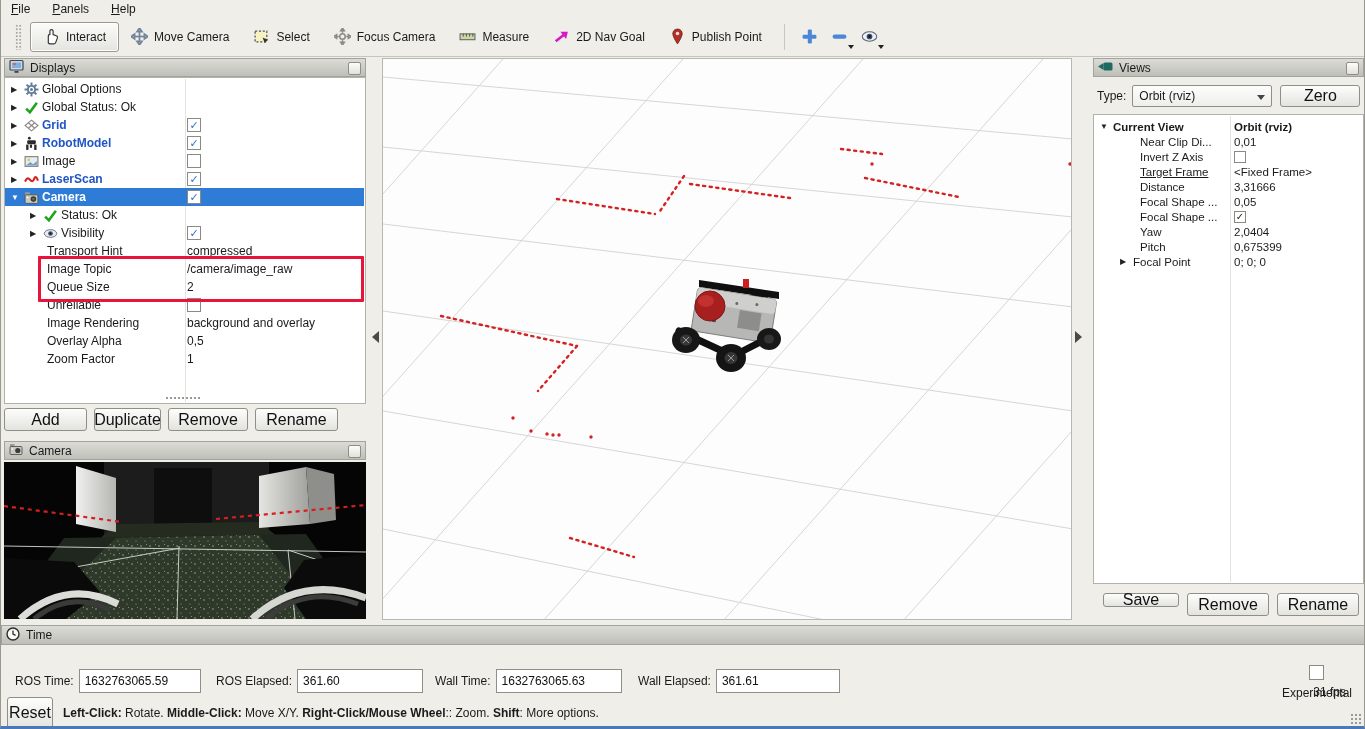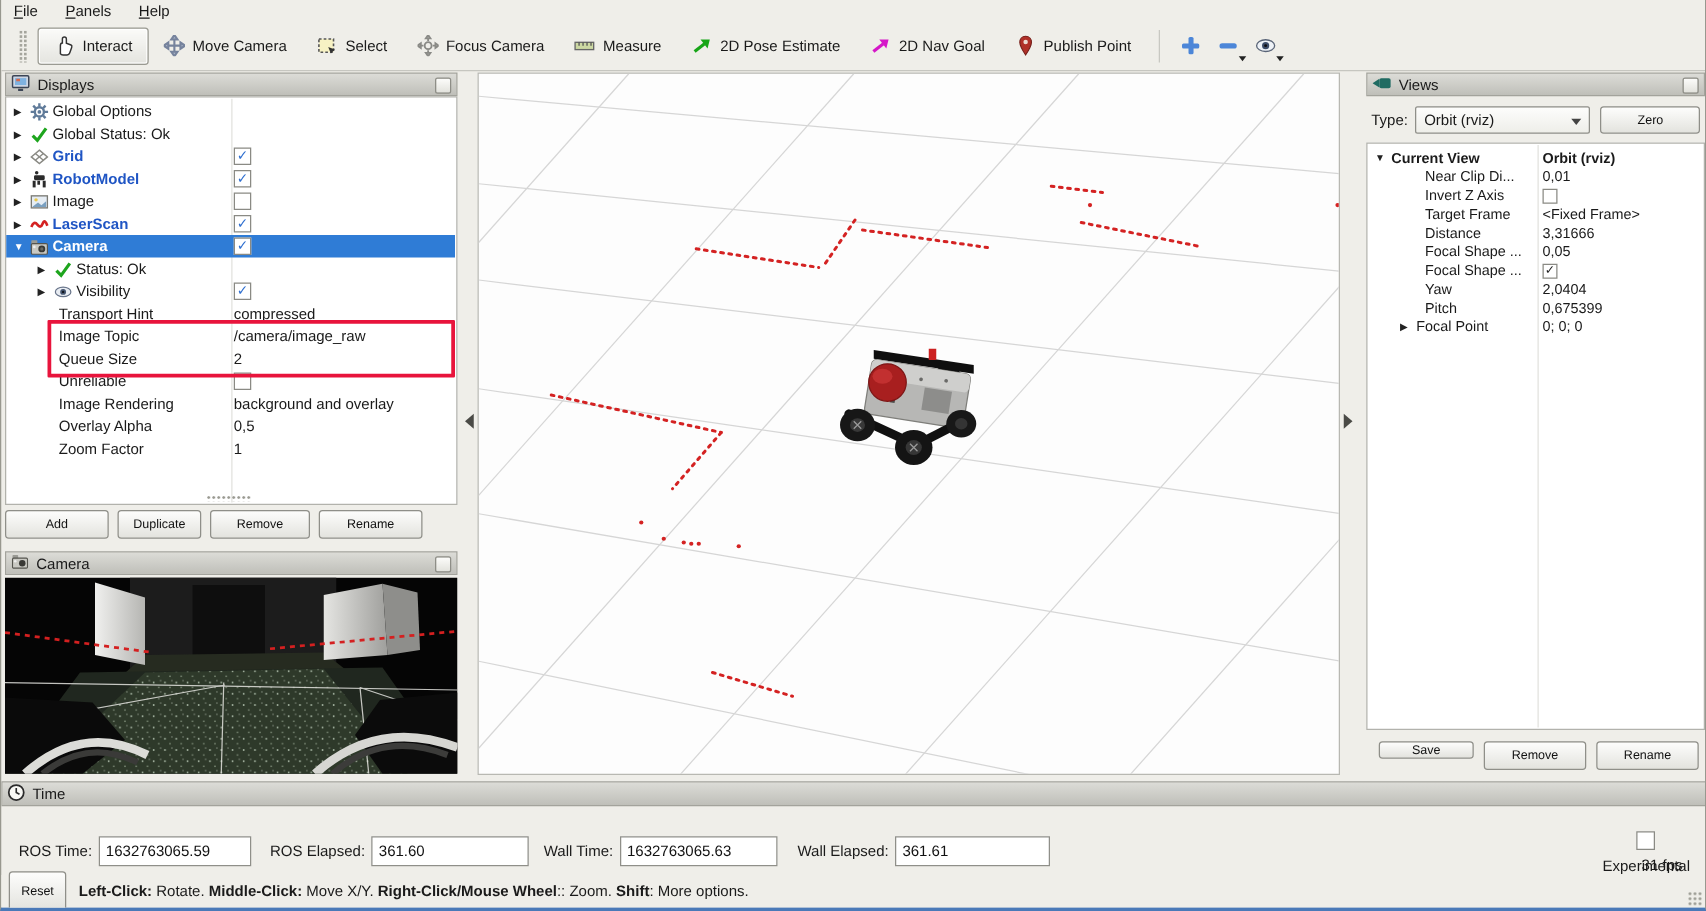--- a/index.html
+++ b/index.html
@@ -21,21 +21,21 @@
   .tool.active{border:1px solid #9a9a92;background:linear-gradient(#fbfbf9,#e4e4df);box-shadow:inset 0 0 0 1px #fff;}
   .ticon{width:17px;height:17px;display:inline-block;}
   .tsep{width:1px;height:26px;background:#c8c8c2;margin:0 10px;}
   .small-tool{position:relative;width:30px;height:30px;display:flex;align-items:center;justify-content:center;}
   .caret{position:absolute;right:1px;bottom:3px;width:0;height:0;border-left:3.5px solid transparent;border-right:3.5px solid transparent;border-top:4px solid #222;}
   
   .panel{position:absolute;}
   .panel-header{position:absolute;left:0;right:0;top:0;height:19px;background:linear-gradient(#dcdcd7,#bfbfb9);border:1px solid #a3a39c;display:flex;align-items:center;padding:0 4px;gap:6px;}
   .float-btn{position:absolute;right:4px;top:3px;width:13px;height:13px;background:linear-gradient(#fcfcfa,#e2e2dc);border:1px solid #8e8e87;border-radius:2px;}
   .white-area{position:absolute;background:#ffffff;border:1px solid #b2b2ac;}
-  .btn{display:flex;align-items:center;justify-content:center;border:1px solid #8f8f89;border-radius:3px;background:linear-gradient(#fdfdfc,#e3e3de);font-size:10px;color:#111;cursor:default;}
+  .btn{display:flex;align-items:center;justify-content:center;border:1px solid #8f8f89;border-radius:3px;background:linear-gradient(#fdfdfc,#e3e3de);font-size:16px;color:#111;cursor:default;}
   
   .drow{position:relative;height:18px;display:flex;align-items:center;}
   .drow .exp{flex:0 0 13px;font-size:8px;color:#222;text-align:left;}
   .drow .dicon{flex:0 0 18px;height:14px;}
   .dlabel{white-space:nowrap;}
   .blue-bold{color:#1f55c4;font-weight:bold;}
   .drow.selected{background:#2f7cd6;}
   .drow.selected .dlabel{color:#fff;font-weight:bold;}
   .dval{position:absolute;left:182px;top:0;height:18px;display:flex;align-items:center;white-space:nowrap;}
   .checkbox{width:14px;height:14px;background:#fff;border:1px solid #8a8a84;display:flex;align-items:center;justify-content:center;font-size:11px;line-height:11px;color:#2f6fd0;font-weight:bold;}
@@ -135,31 +135,20 @@
               <line x1="4" y1="5.5" x2="4" y2="8"></line>
               <line x1="7" y1="5.5" x2="7" y2="8"></line>
               <line x1="10" y1="5.5" x2="10" y2="8"></line>
               <line x1="13" y1="5.5" x2="13" y2="8"></line>
             </g>
           </svg>
       </span>
       <span>Measure</span>
     </div>
 
-    <div class="tool">
-      <span class="ticon">
-        <svg width="17" height="17" viewBox="0 0 16 16">
-            <g transform="rotate(-38 8 8)" fill="#17a517">
-              <rect x="1" y="6.9" width="9.5" height="2.4"></rect>
-              <polygon points="10,3.8 15.5,8.1 10,12.4"></polygon>
-            </g>
-          </svg>
-      </span>
-      <span>2D Pose Estimate</span>
-    </div>
 
     <div class="tool">
       <span class="ticon">
         <svg width="17" height="17" viewBox="0 0 16 16">
             <g transform="rotate(-38 8 8)" fill="#d517c8">
               <rect x="1" y="6.9" width="9.5" height="2.4"></rect>
               <polygon points="10,3.8 15.5,8.1 10,12.4"></polygon>
             </g>
           </svg>
       </span>
@@ -588,21 +577,21 @@
           <span class="vval">0,01</span>
         </div>
         <div class="vrow" style="padding-left:46px;">
           <span>Invert Z Axis</span>
           <span class="vval">
               <span class="checkbox">
                 <span></span>
               </span>
             </span>
         </div>
-        <div class="vrow" style="padding-left:46px;">
+        <div class="vrow" style="padding-left:46px;text-decoration:underline;">
           <span>Target Frame</span>
           <span class="vval">&lt;Fixed Frame&gt;</span>
         </div>
         <div class="vrow" style="padding-left:46px;">
           <span>Distance</span>
           <span class="vval">3,31666</span>
         </div>
         <div class="vrow" style="padding-left:46px;">
           <span>Focal Shape ...</span>
           <span class="vval">0,05</span>

